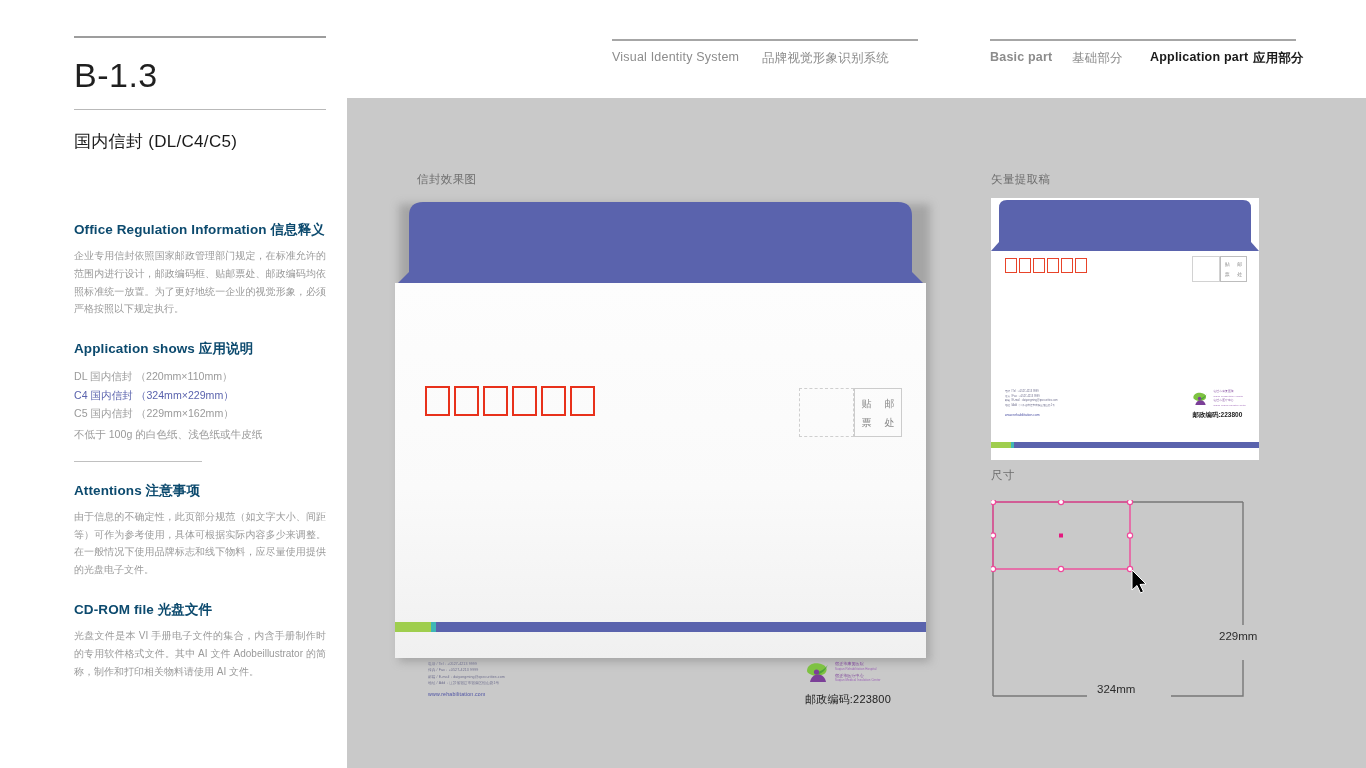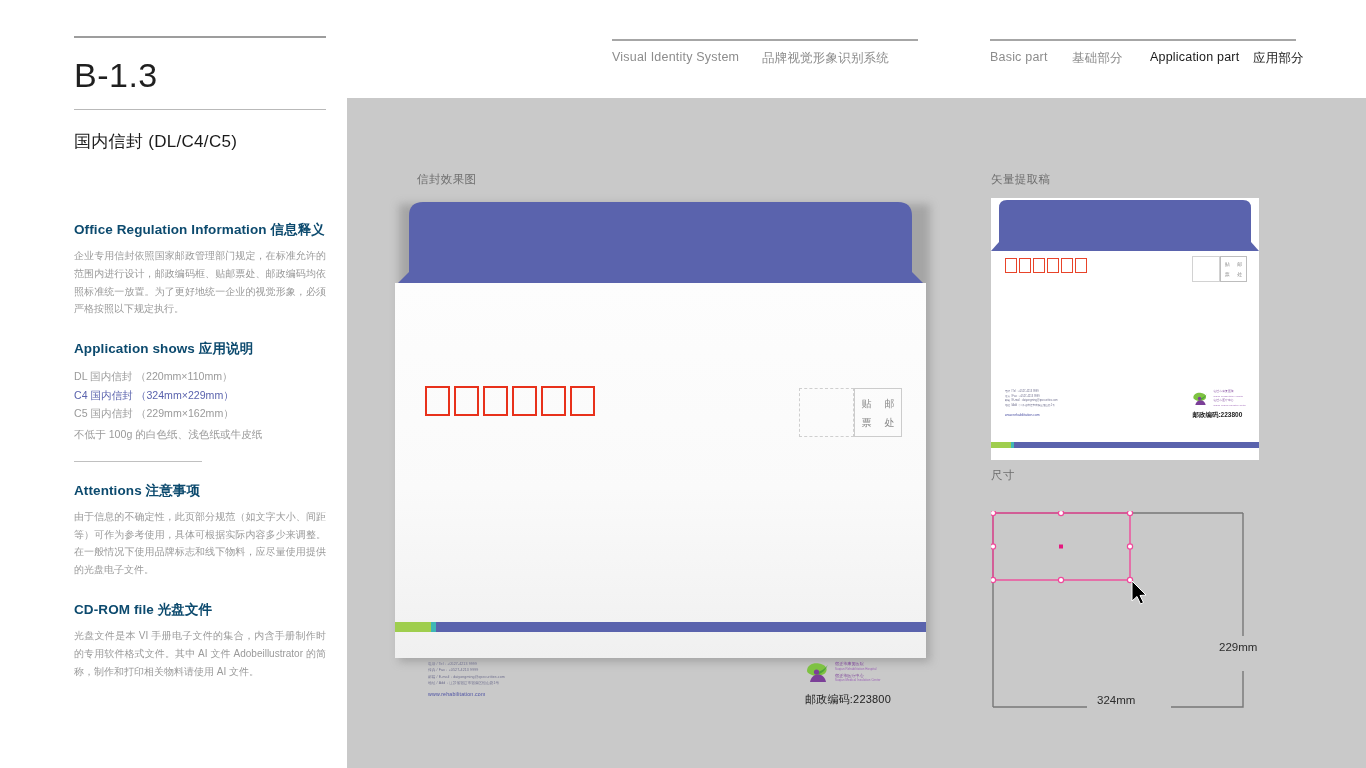--- a/index.html
+++ b/index.html
@@ -7,21 +7,21 @@
     width: 1366px; height: 768px;
     background: #ffffff;
     font-family: "Liberation Sans", "DejaVu Sans", sans-serif;
     overflow: hidden;
   }
   #page { position: relative; width: 1366px; height: 768px; background:#fff; }
 
   
   .hdr-rule { position:absolute; height:2px; background:#a6a6a6; }
   .hdr-text { position:absolute; font-size:12.5px; color:#8c8c8c; letter-spacing:.2px; white-space:nowrap; }
-  .hdr-text.dark { color:#1a1a1a; font-weight:normal;text-align:center; }
+  .hdr-text.dark { color:#1a1a1a; font-weight:bold;text-align:center; }
 
   
   #leftcol { position:absolute; left:74px; top:36px; width:252px; }
   .rule-top { height:2px; background:#9d9d9d; width:252px; }
   .code { font-size:34px; color:#1f1f1f; letter-spacing:.5px; margin:18px 0 14px 0; font-weight:normal; }
   .rule-mid { height:1px; background:#b9b9b9; width:252px; }
   .doc-title { font-size:17px; color:#1a1a1a; margin-top:20px; letter-spacing:.3px; }
 
   .sec { margin-top:0; }
   .sec-h { font-size:13.5px; color:#0c4a6e; font-weight:bold; letter-spacing:.1px; }
@@ -80,34 +80,34 @@
   .vcontact .cl { font-size:2.6px; color:#6f6f8e; line-height:1.8; white-space:nowrap; }
   .vcontact .url { font-size:3.4px; color:#4a4fa3; margin-top:4px; white-space:nowrap; }
   .vlogo { position:absolute; right:13px; top:192px; }
   .vlogo .postcode2 { font-size:6.5px; color:#222; margin-top:5px; font-weight:bold; white-space:nowrap; }
   .vstripe { position:absolute; left:0; bottom:12px; width:268px; height:6px; display:flex; }
   .vstripe .g { width:20px; background:#9fce4e; }
   .vstripe .c { width:3px; background:#3fb6b6; }
   .vstripe .p { flex:1; background:#5a63ad; }
 
   
-  #dims { position:absolute; left:991px; top:511px; width:272px; height:202px; }
+  #dims { position:absolute; left:991px; top:500px; width:272px; height:202px; }
   .dim-lbl { position:absolute; font-size:11.5px; color:#2c2c2c; white-space:nowrap; }
 </style>
 </head>
 <body>
 
 <div id="page">
 
   <div class="hdr-rule" style="left:612px; top:39px; width:306px;"></div>
   <div class="hdr-rule" style="left:990px; top:39px; width:306px;"></div>
 
   <div class="hdr-text" style="left:612px; top:50px;">Visual Identity System</div>
   <div class="hdr-text" style="left:762px; top:50px;">品牌视觉形象识别系统</div>
-  <div class="hdr-text" style="left:990px; top:50px;">Basic part</div>
+  <div class="hdr-text" style="left:990px; top:50px;font-weight:bold;">Basic part</div>
   <div class="hdr-text" style="left:1065px; top:50px;margin-left:7px;">基础部分</div>
   <div class="hdr-text dark" style="left:1150px; top:50px;">Application part</div>
   <div class="hdr-text dark" style="left:1253px; top:50px;">应用部分</div>
 
   <div id="leftcol">
     <div class="rule-top"></div>
     <div class="code">B-1.3</div>
     <div class="rule-mid"></div>
     <div class="doc-title">国内信封 (DL/C4/C5)</div>
 

